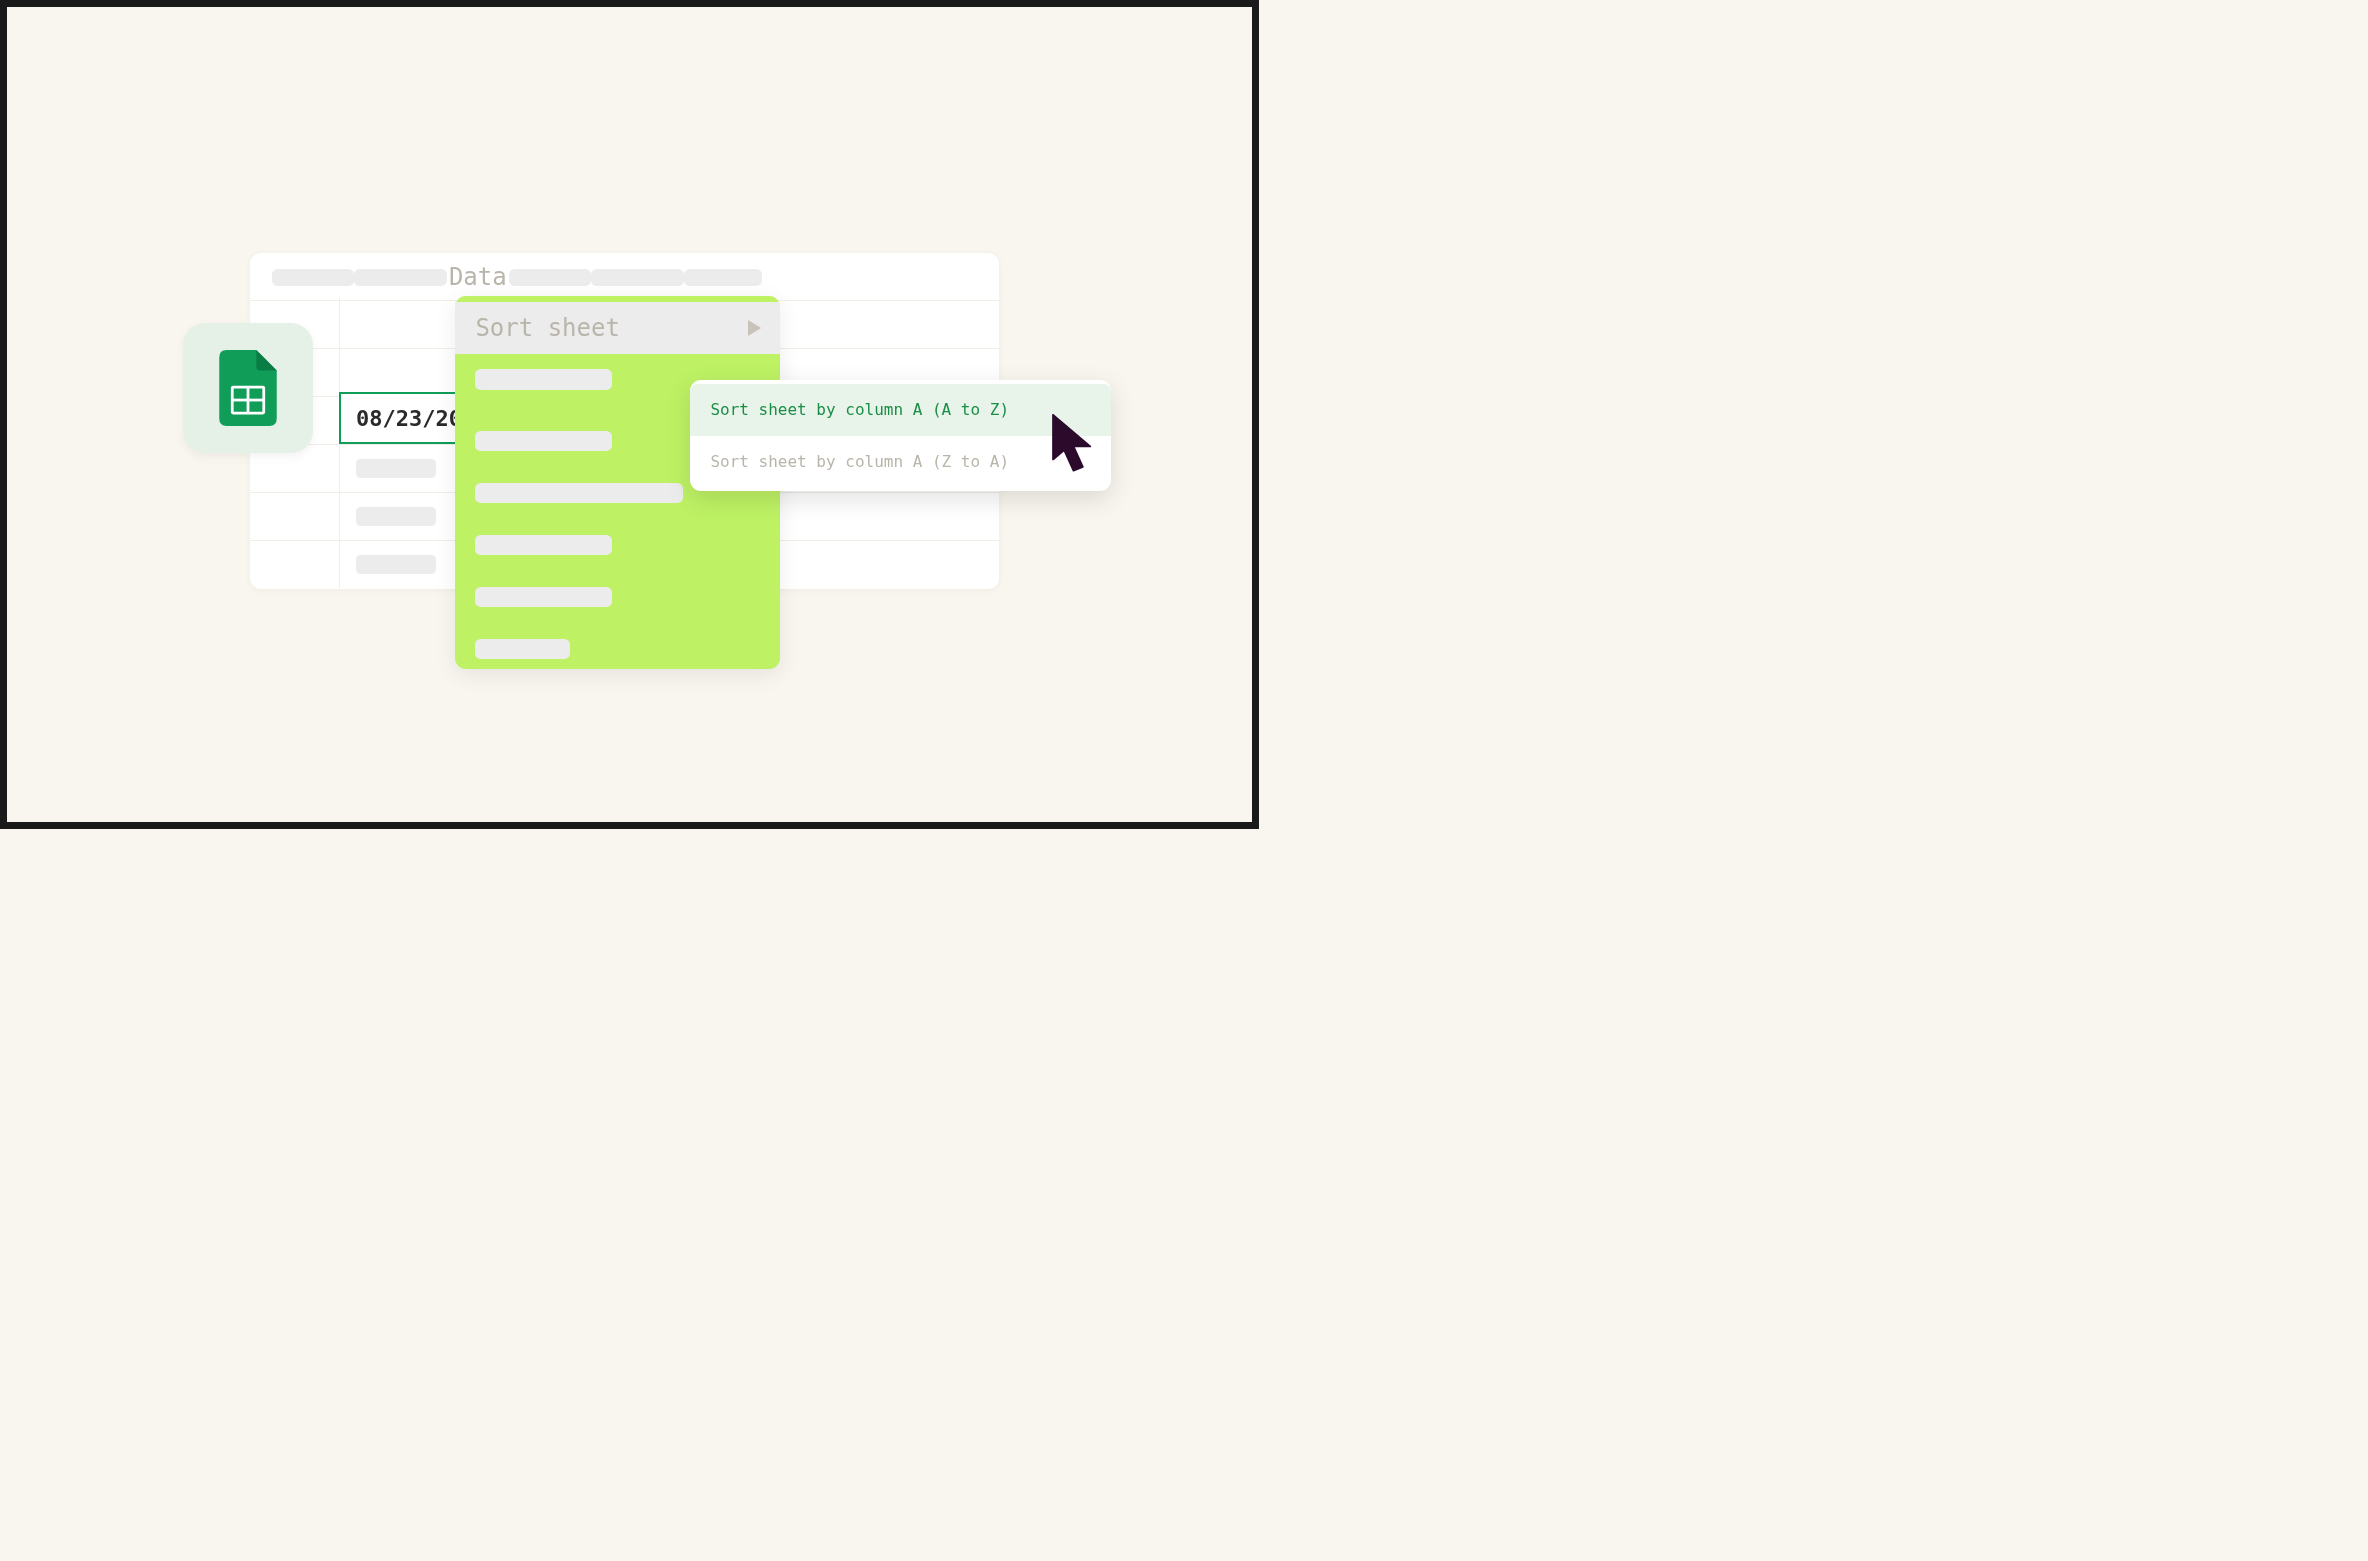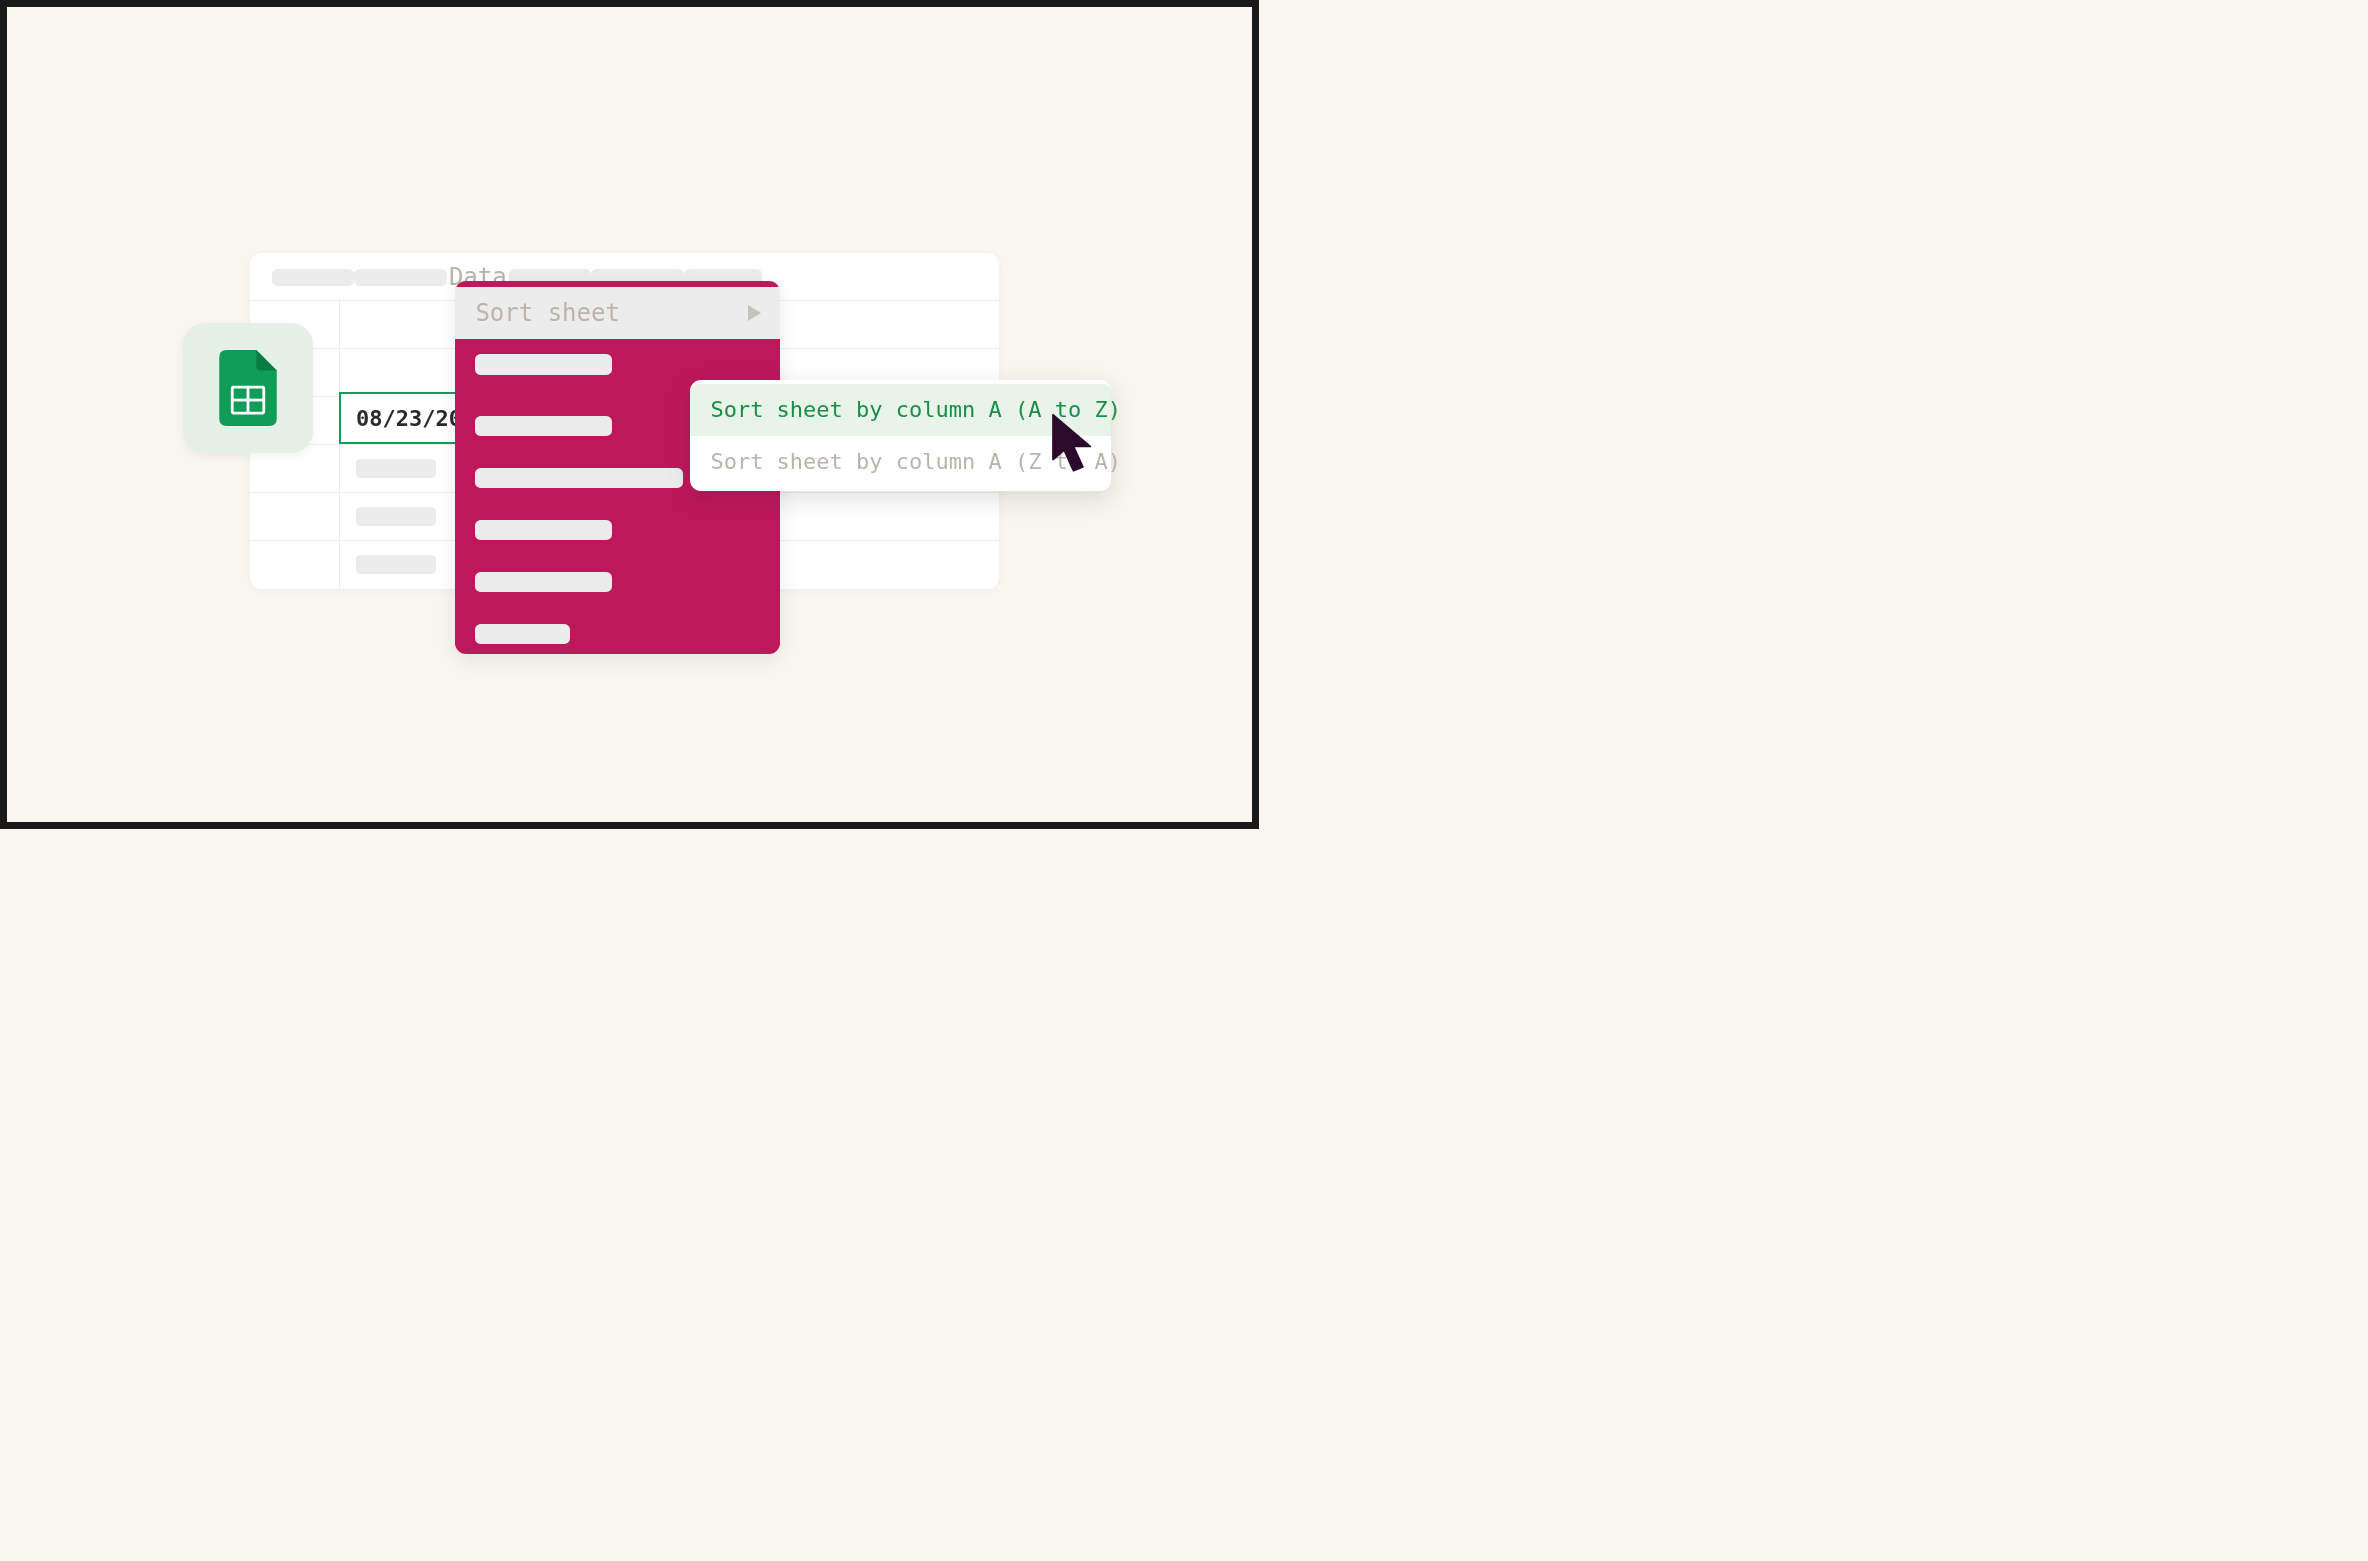--- a/index.html
+++ b/index.html
@@ -84,24 +84,24 @@
       padding-left: 15px;
       font-weight: 600;
       color: #2a2a2a;
       font-family: ui-monospace, SFMono-Regular, Menlo, Monaco, Consolas, monospace;
       font-size: 22px;
     }
     
     .dropdown {
       position: absolute;
       left: 448px;
-      top: 274px;
+      top: 289px;
       width: 325px;
       height: 373px;
-      background: #be185d;
+      background: #bef264;
       border-radius: 11px;
       box-shadow: 0 5.6px 22px rgba(0,0,0,0.08);
       padding: 5.6px 0 11px 0;
     }
     .dd-item {
       height: 52px;
       display: flex;
       align-items: center;
       padding: 0 20.4px;
       position: relative;
@@ -144,21 +144,21 @@
       border-radius: 11px;
       box-shadow: 0 7.4px 26px rgba(0,0,0,0.12);
       padding: 3.7px 0;
     }
     .sub-item {
       height: 52px;
       display: flex;
       align-items: center;
       padding: 0 20.4px;
       font-family: ui-monospace, SFMono-Regular, Menlo, Monaco, Consolas, monospace;
-      font-size: 22px;
+      font-size: 16px;
       white-space: nowrap;
     }
     .sub-item.selected {
       background: #e8f4ea;
       color: #1a8e46;
       border-radius: 7.4px 7.4px 0 0;
     }
     .sub-item.dim {
       color: #b9b5ab;
     }

